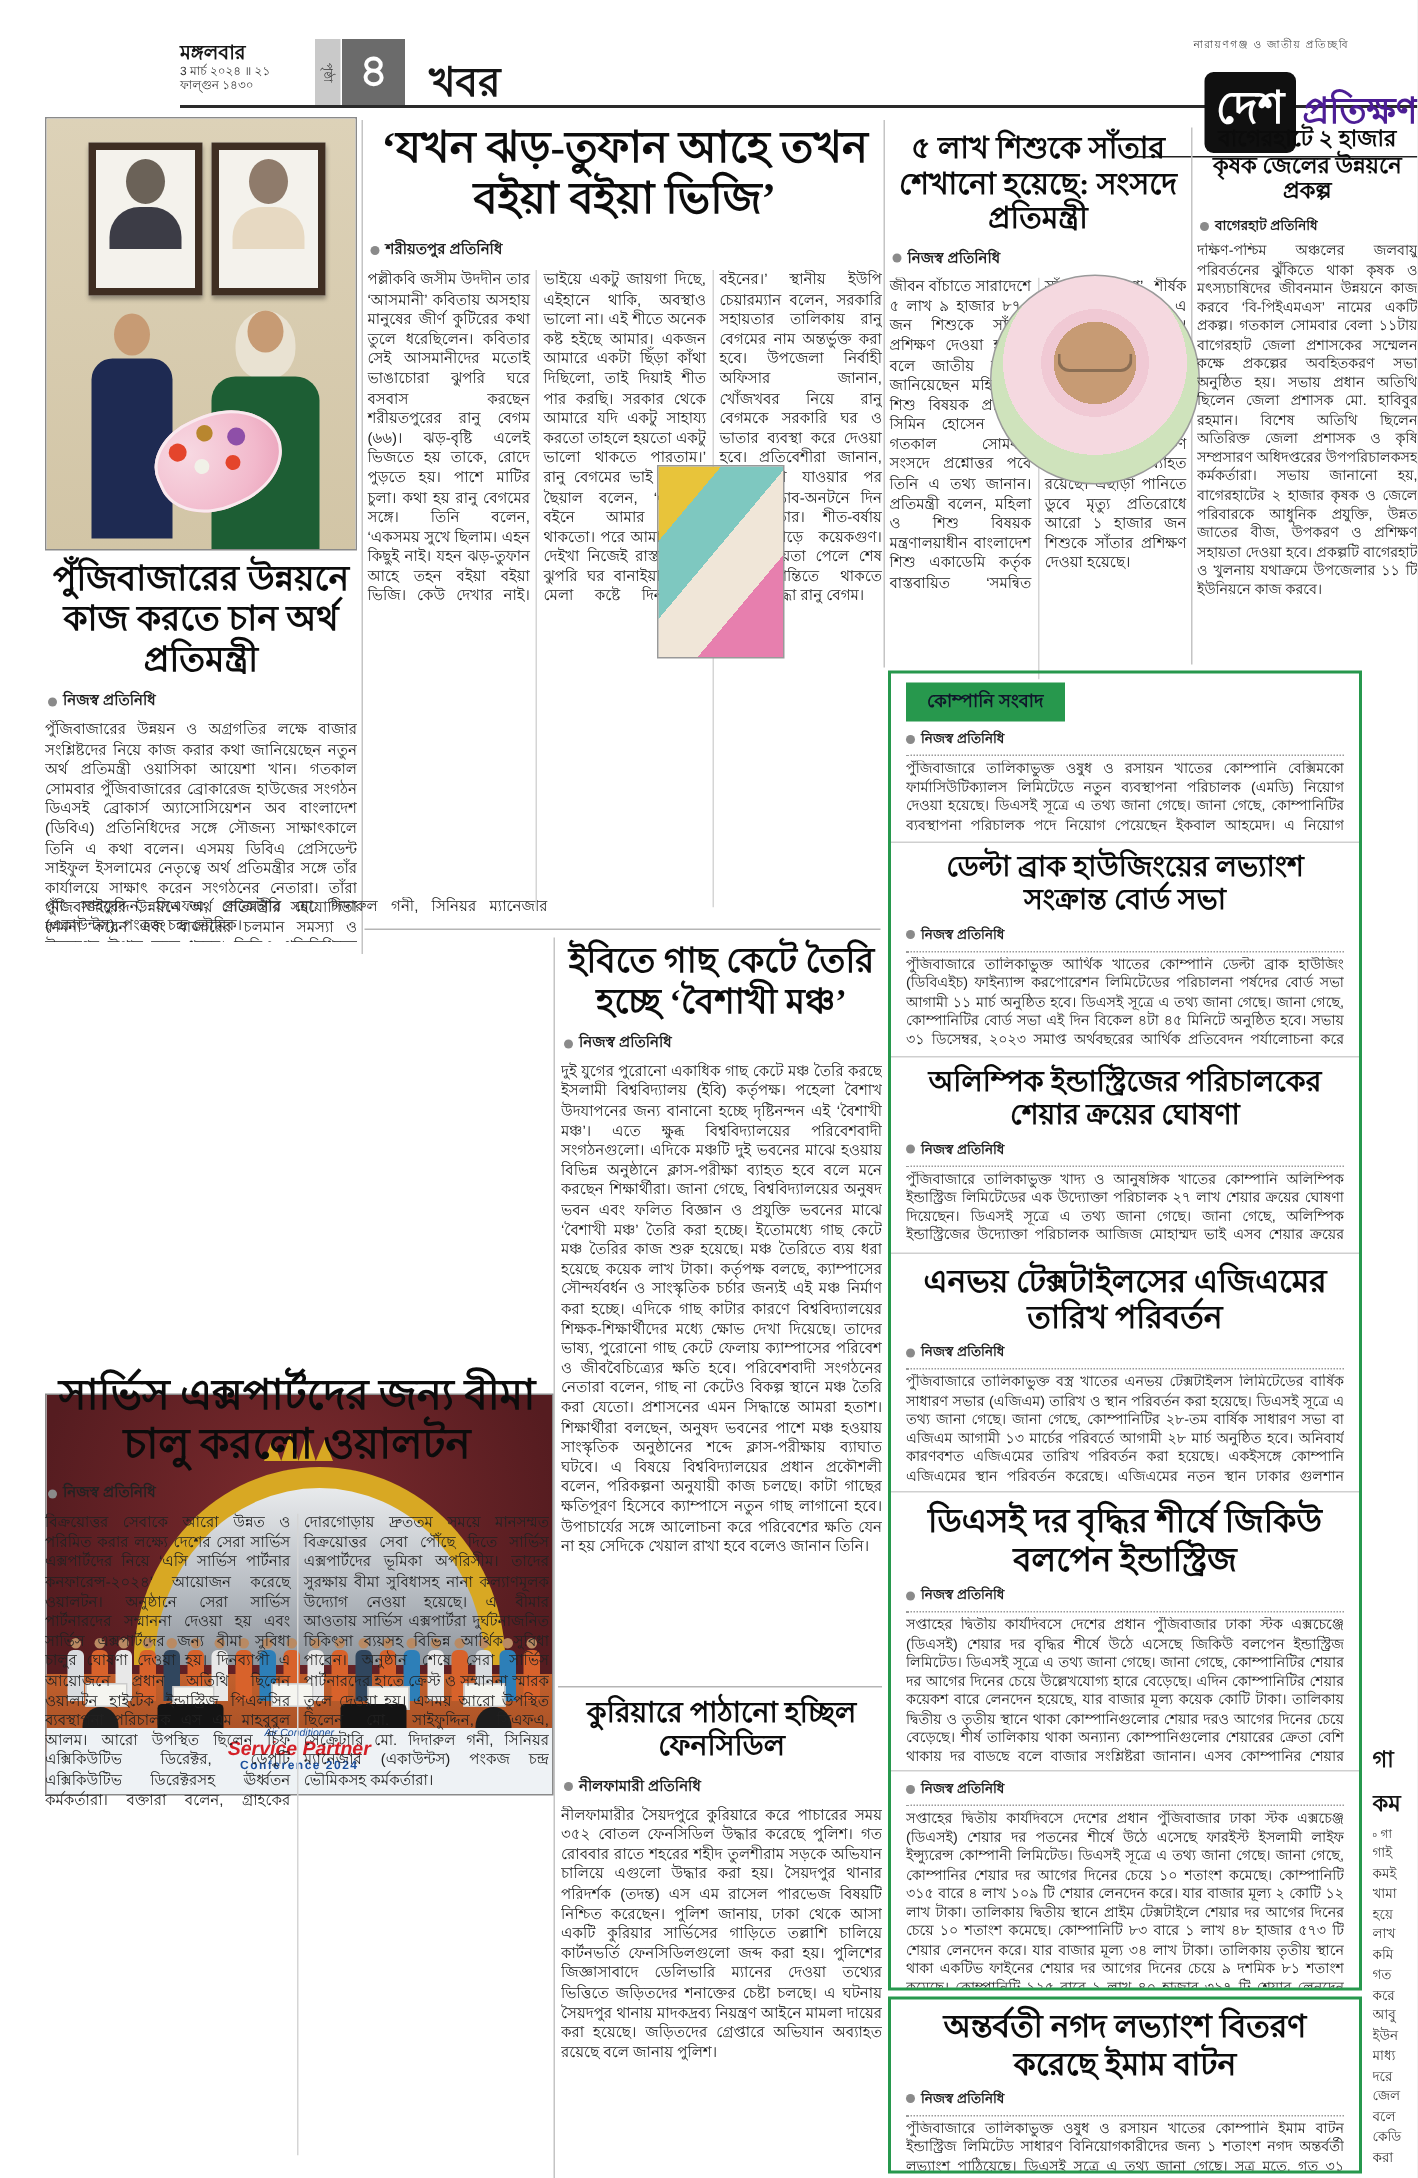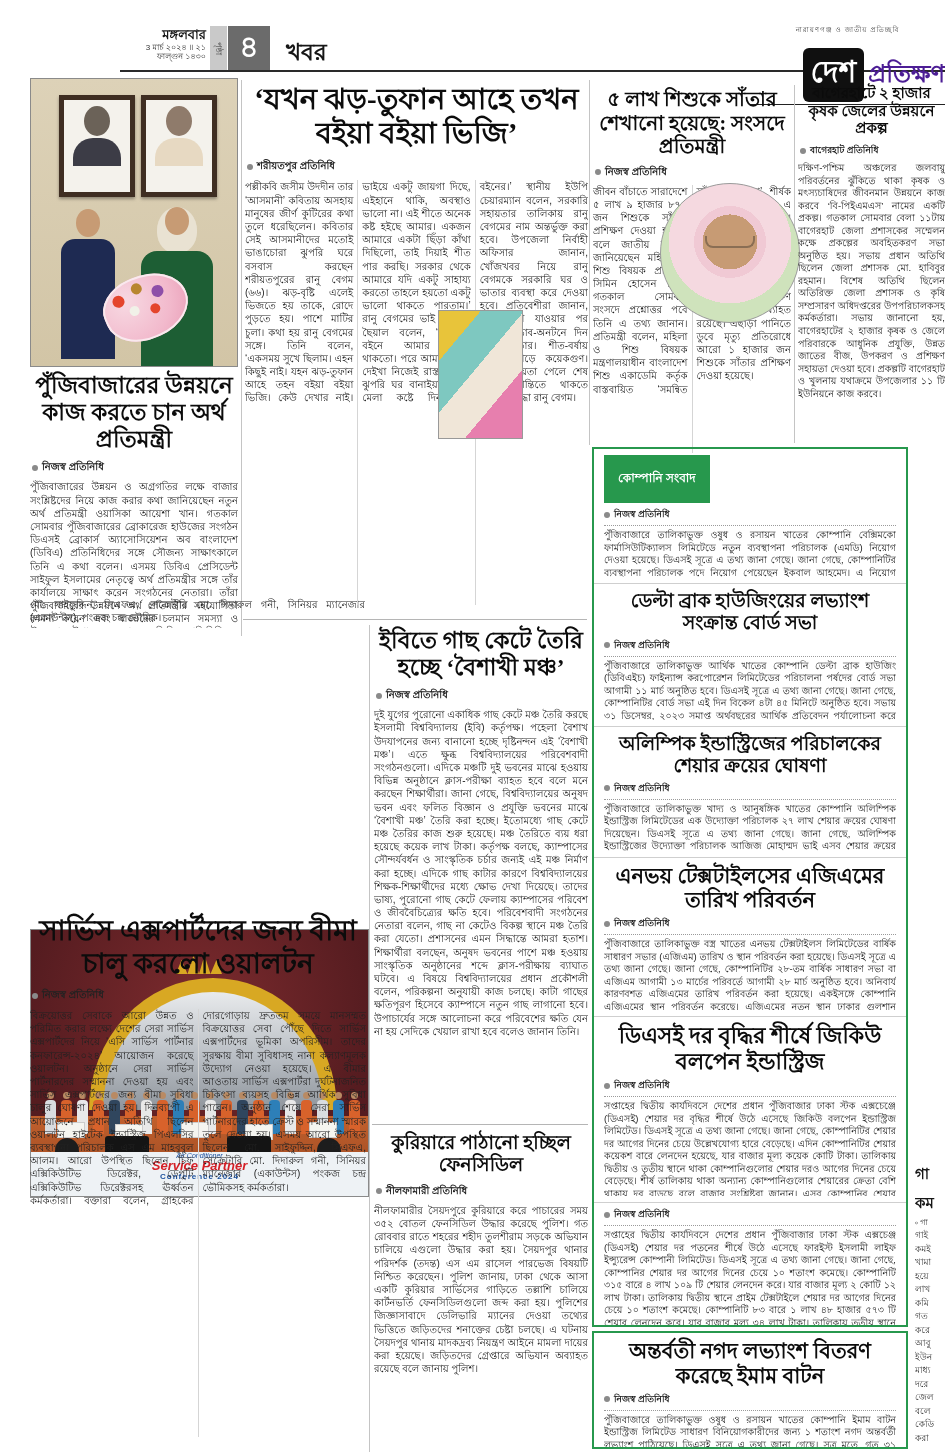--- a/index.html
+++ b/index.html
@@ -1,49 +1,49 @@
 <!DOCTYPE html>
 <html lang="bn"><head>
 <meta charset="utf-8">
 <style>
   html,body{margin:0;padding:0;background:#e9e9e9;}
   .page{position:relative;width:945px;height:1452px;background:#ffffff;margin:0 auto;overflow:hidden;
         font-family:"Liberation Sans","DejaVu Sans",sans-serif;color:#161616;}
   .abs{position:absolute;}
   
-  .date-block{text-align:right;line-height:1.15;}
+  .date-block{text-align:left;line-height:1.15;}
   .weekday{font-weight:bold;font-size:13px;}
   .dateline{font-size:8px;color:#333;}
   .pgstrip{background:#c9c9c9;color:#333;writing-mode:vertical-rl;text-orientation:mixed;
            font-size:8px;display:flex;align-items:center;justify-content:center;}
   .pgbox{background:#6b6b6b;color:#fff;font-weight:bold;font-size:30px;display:flex;
          align-items:center;justify-content:center;font-family:"Liberation Serif",serif;}
-  .section-label{font-size:23px;font-weight:bold;font-family:"Liberation Serif",serif;}
+  .section-label{font-size:27px;font-weight:bold;font-family:"Liberation Serif",serif;}
   .head-rule{border-top:2px solid #2a2a2a;}
   .logo-wrap{text-align:center;}
   .logo-tagline{font-size:7px;color:#444;letter-spacing:1px;}
   .logo-line{display:flex;align-items:center;justify-content:flex-end;gap:4px;margin-top:12px;}
   .logo-desh{background:#101010;color:#fff;font-weight:bold;font-size:30px;padding:0 8px 3px 8px;
              border-radius:6px;font-family:"Liberation Serif",serif;}
   .logo-rest{color:#4c1d95;font-weight:bold;font-size:24px;font-family:"Liberation Serif",serif;}
   .logo-underline{border-top:1.5px solid #222;margin-top:2px;}
   
   .headline{font-weight:bold;text-align:center;font-family:"Liberation Serif",serif;line-height:1.18;color:#0c0c0c;}
   .byline{font-size:10px;font-weight:bold;color:#222;display:flex;align-items:center;gap:4px;}
   .byline .dot{width:6px;height:6px;border-radius:50%;background:#8a8a8a;display:inline-block;}
   .body-txt{font-size:10px;line-height:1.32;text-align:justify;color:#222;overflow:hidden;}
   .cols2{column-count:2;column-gap:9px;column-rule:1px solid #d5d5d5;}
   .cols3{column-count:3;column-gap:9px;column-rule:1px solid #d5d5d5;}
   .vrule{background:#c4c4c4;width:1px;}
   .hrule{background:#b5b5b5;height:1px;}
   .dotted-rule{border-bottom:1px dotted #9a9a9a;}
   
   .cbox{border:2px solid #27984d;}
-  .clabel{display:inline-block;background:#27984d;color:#ffffff;font-weight:bold;font-size:12px;
-          padding:14px 14px;}
+  .clabel{display:inline-block;background:#27984d;color:#0f172a;font-weight:bold;font-size:12px;
+          padding:3px 14px;}
   .citem{padding:4px 10px 6px 10px;}
   .citem + .citem{border-top:1px solid #cfcfcf;}
   .citem .headline{margin:2px 0 3px 0;}
   
   .photo-frame{border:1px solid #8a8a8a;overflow:hidden;position:relative;}
   .wall{position:absolute;inset:0;background:linear-gradient(#ddd2b8,#d2c5a6);}
   .pframe{position:absolute;background:#f4f2ec;border:5px solid #3f2e22;box-shadow:0 2px 3px rgba(0,0,0,.35);}
   .bust{position:absolute;left:50%;transform:translateX(-50%);}
   .bust .bhead{width:26px;height:30px;border-radius:50%;background:#6b6258;margin:6px auto 0;}
   .bust .bbody{width:48px;height:28px;border-radius:20px 20px 0 0;background:#3c3c46;margin:2px auto 0;}

